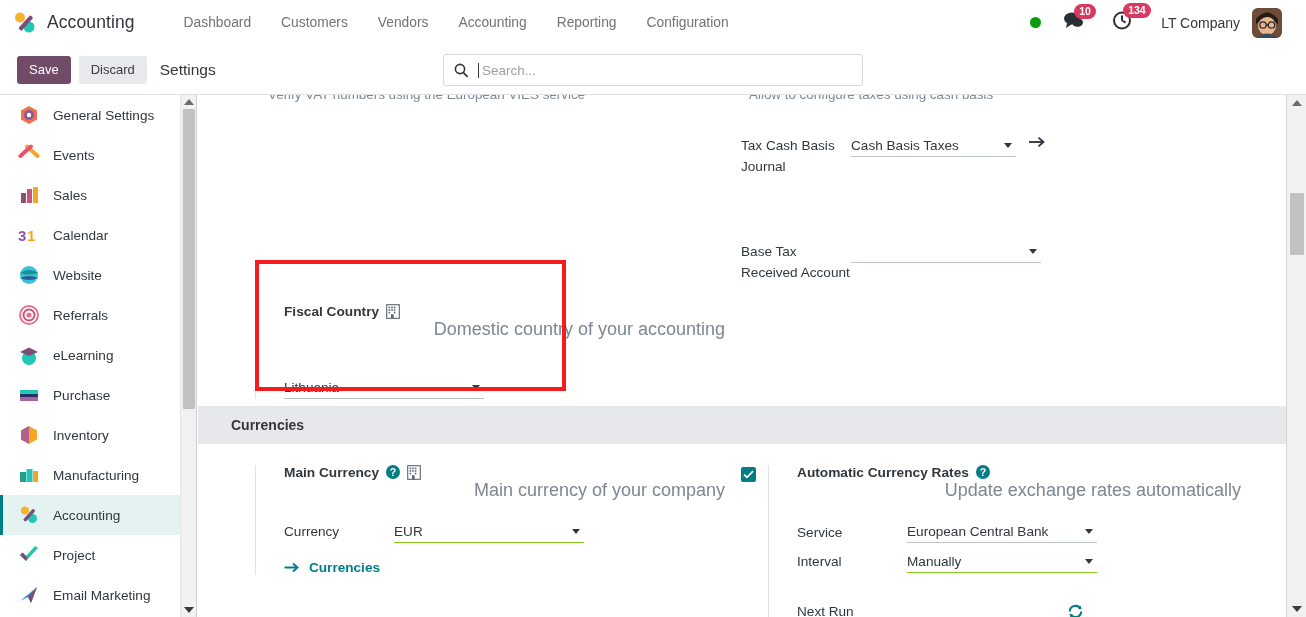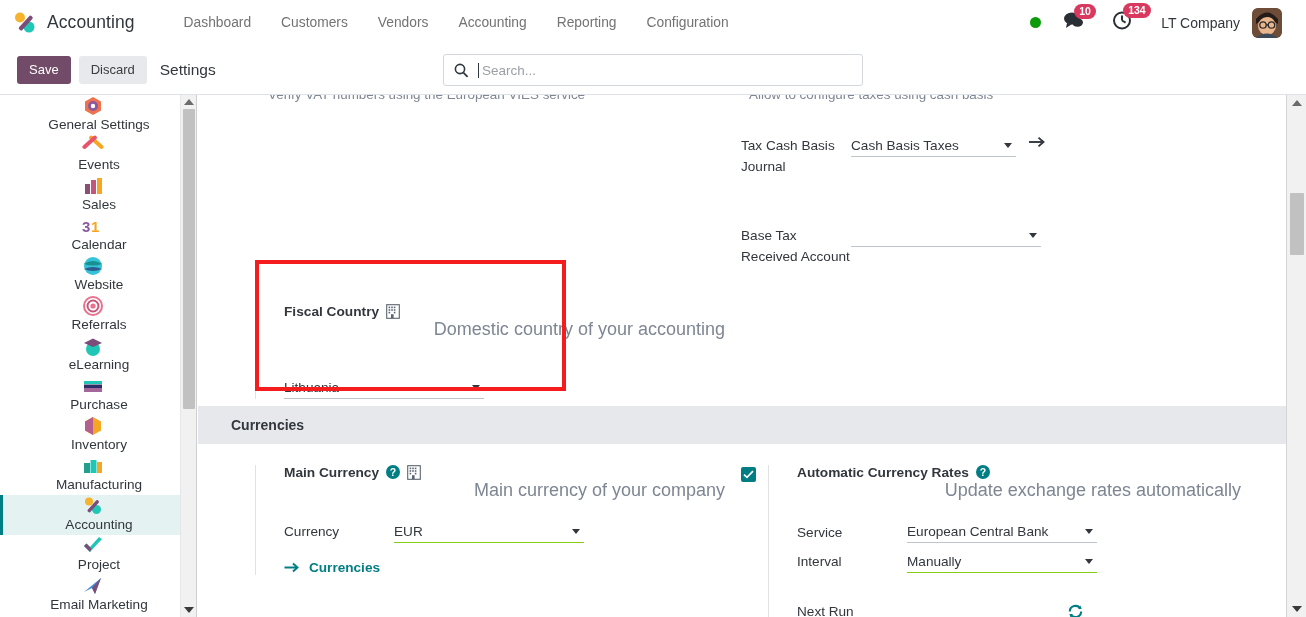--- a/index.html
+++ b/index.html
@@ -74,21 +74,21 @@
   .search-ph { font-size: 13.5px; color: #9aa0a6; }
 
   
   .sidebar {
     position: absolute; left: 0; top: 95px; width: 181px; height: 522px;
     background: #ffffff; overflow: hidden;
     border-right: 1px solid #e4e6ea;
   }
   .side-item {
     display: flex; align-items: center; height: 40px;
-    padding-left: 18px; cursor: pointer; position: relative; flex-direction: column;
+    padding-left: 18px; cursor: pointer; position: relative;
   }
   .side-item .s-ico {
     width: 22px; height: 22px; margin-right: 13px; position: relative;
     flex: 0 0 22px;
   }
   .side-label { font-size: 13.6px; color: #31373d; white-space: nowrap; }
   .side-item.active { background: #e4f2f2; }
   .side-item.active::before {
     content: ""; position: absolute; left: 0; top: 0; bottom: 0;
     width: 3px; background: #017e84;
@@ -456,21 +456,21 @@
             <span class="int-link">
               <svg width="18" height="14" viewBox="0 0 18 14">
                 <line x1="1" y1="7" x2="14" y2="7" stroke="#31373d" stroke-width="1.9"></line>
                 <path d="M10.5 2.6 L15.5 7 L10.5 11.4" fill="none" stroke="#31373d" stroke-width="1.9"></path>
               </svg>
             </span>
           </div>
         </div>
       </div>
 
-      <div class="col-right" style="top:112px;">
+      <div class="col-right" style="top:128px;">
         <div class="setting-item" style="border-left:none; padding-left:0;">
           <div class="field-row" style="margin-top:0;">
             <span class="field-label" style="width:110px;">Base Tax Received Account</span>
             <span class="sel" style="width:190px;">
               <span class="sel-val"></span>
               <span class="caret"></span>
             </span>
           </div>
         </div>
       </div>

